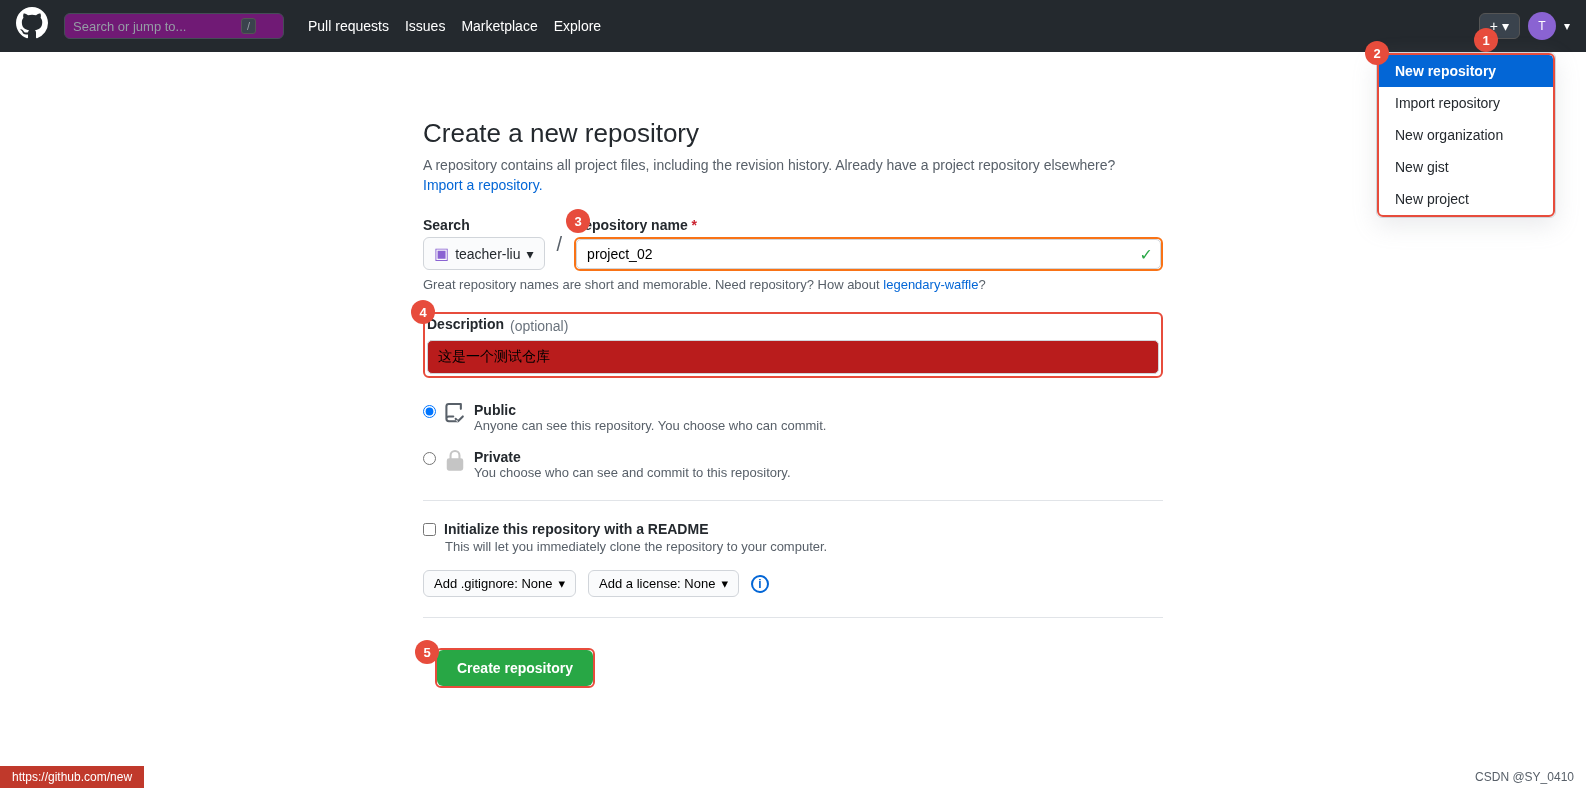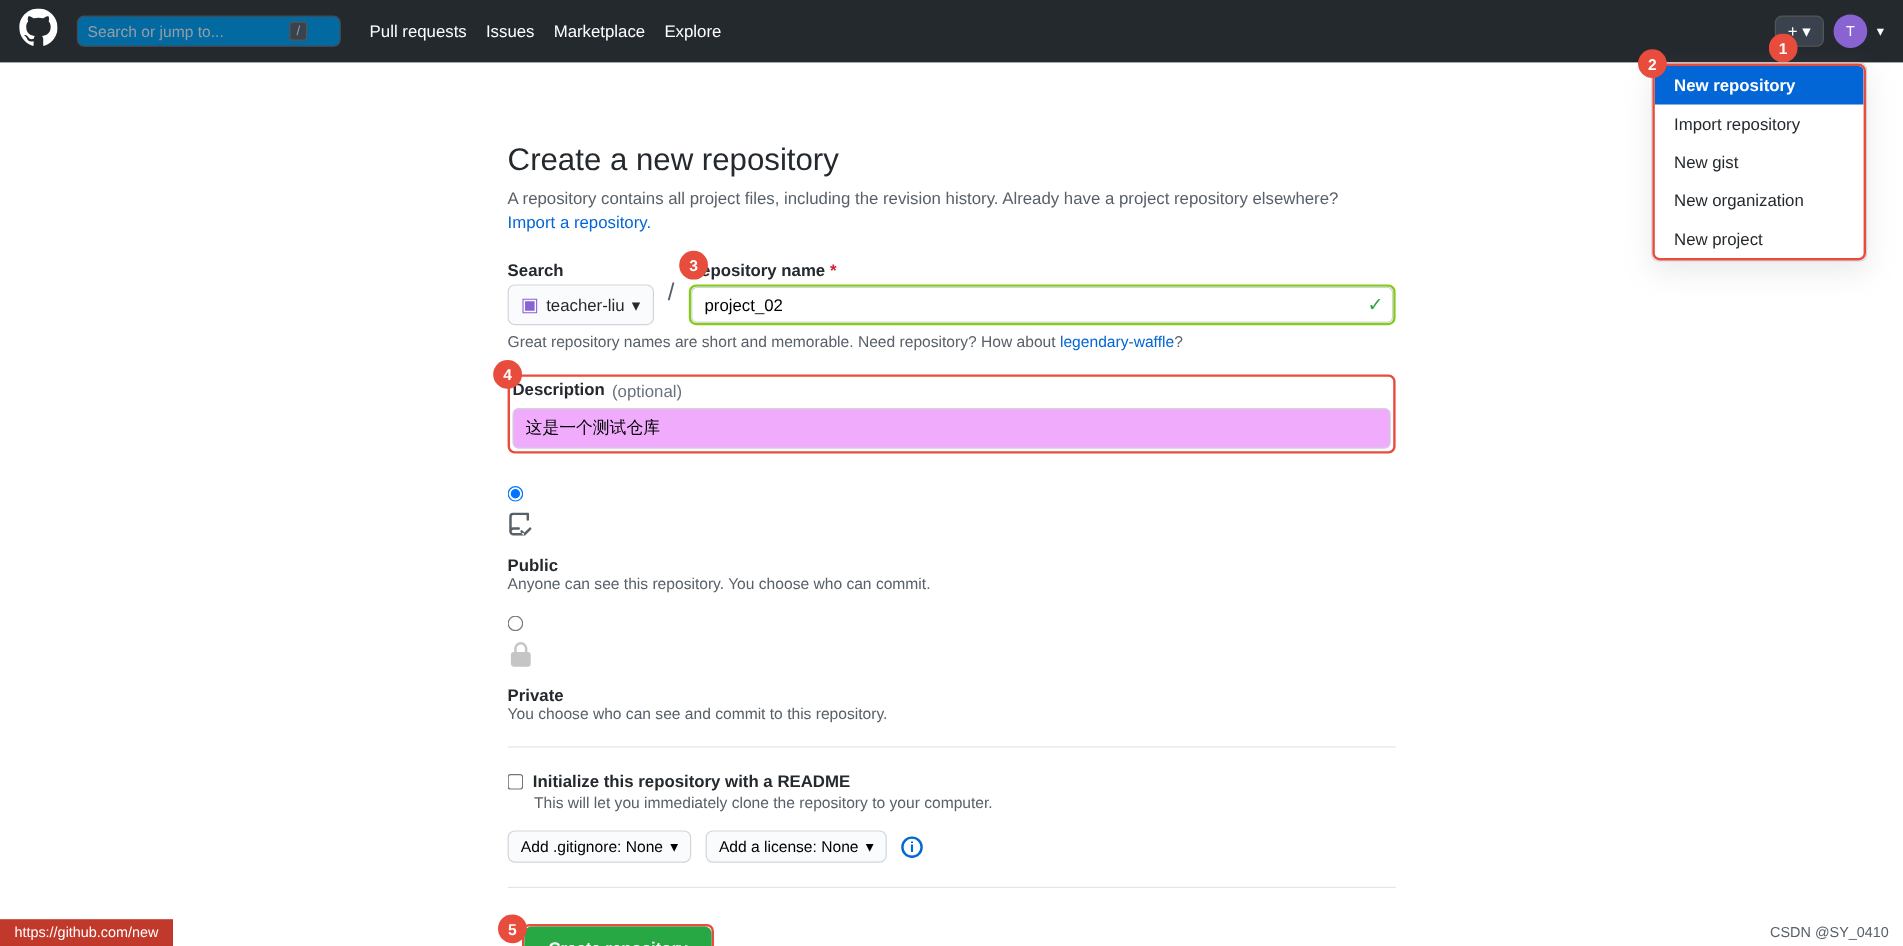--- a/index.html
+++ b/index.html
@@ -11,21 +11,21 @@
       height: 52px;
       display: flex;
       align-items: center;
       padding: 0 16px;
       gap: 16px;
       position: relative;
     }
     .navbar-logo { color: #fff; font-size: 24px; cursor: pointer; }
     .navbar-search {
       display: flex; align-items: center;
-      background: #0369a1;
+      background: #701a75;
       border: 1px solid #444d56;
       border-radius: 6px;
       padding: 4px 8px;
       width: 220px;
       gap: 8px;
     }
     .navbar-search input {
       background: transparent; border: none; outline: none;
       color: #fff; font-size: 13px; width: 160px;
     }
@@ -123,21 +123,21 @@
       display: flex; align-items: center; gap: 6px;
       border: 1px solid #d1d5da; border-radius: 6px;
       padding: 6px 10px; cursor: pointer;
       font-size: 14px; color: #24292e; background: #fafbfc;
     }
     .owner-icon { color: #8a63d2; font-size: 16px; }
     .slash { font-size: 20px; color: #586069; padding: 0 4px; align-self: center; }
 
     .repo-name-wrapper {
       position: relative;
-      border: 2px solid #84cc16;
+      border: 2px solid #f97316;
       border-radius: 6px;
       flex: 1;
     }
     .repo-name-input {
       width: 100%; padding: 6px 30px 6px 10px;
       border: 1px solid #d1d5da; border-radius: 5px;
       font-size: 14px; outline: none;
     }
     .repo-name-check {
       position: absolute; right: 8px; top: 50%; transform: translateY(-50%);
@@ -156,27 +156,27 @@
       border-radius: 6px;
       padding: 2px;
       position: relative;
     }
     .description-label-row {
       display: flex; align-items: center; gap: 6px; margin-bottom: 4px;
     }
     .description-input {
       width: 100%; padding: 8px 10px;
       border: 1px solid #d1d5da; border-radius: 5px;
-      font-size: 14px; outline: none; background: #f0abfc;
+      font-size: 14px; outline: none; background: #b91c1c;
     }
 
     
     .visibility-section { margin-top: 24px; }
     .visibility-option {
-      display: flex; align-items: flex-start; gap: 8px; margin-bottom: 16px; flex-direction: column;
+      display: flex; align-items: flex-start; gap: 8px; margin-bottom: 16px;
     }
     .visibility-option input[type="radio"] { margin-top: 3px; }
     .visibility-title { font-weight: 600; font-size: 14px; color: #24292e; }
     .visibility-desc { font-size: 13px; color: #586069; }
 
     
     .divider {
       border: none; border-top: 1px solid #e1e4e8; margin: 20px 0;
     }
 
@@ -270,22 +270,22 @@
     <button class="avatar-btn">T</button>
     <span style="color:#fff; font-size:12px;">▾</span>
   </div>
 
   <div class="dropdown-menu">
     <div style="position:relative;">
       <span class="step-badge badge-2">2</span>
       <div class="dropdown-border">
         <div class="dropdown-item active">New repository</div>
         <div class="dropdown-item">Import repository</div>
+        <div class="dropdown-item">New organization</div>
         <div class="dropdown-item">New gist</div>
-        <div class="dropdown-item">New organization</div>
         <div class="dropdown-item">New project</div>
       </div>
     </div>
   </div>
 </nav>
 
 <div class="main-content">
   <h1 class="page-title">Create a new repository</h1>
   <p class="page-subtitle">
     <span>A repository contains all project files, including the revision history. Already have a project repository elsewhere?</span>

